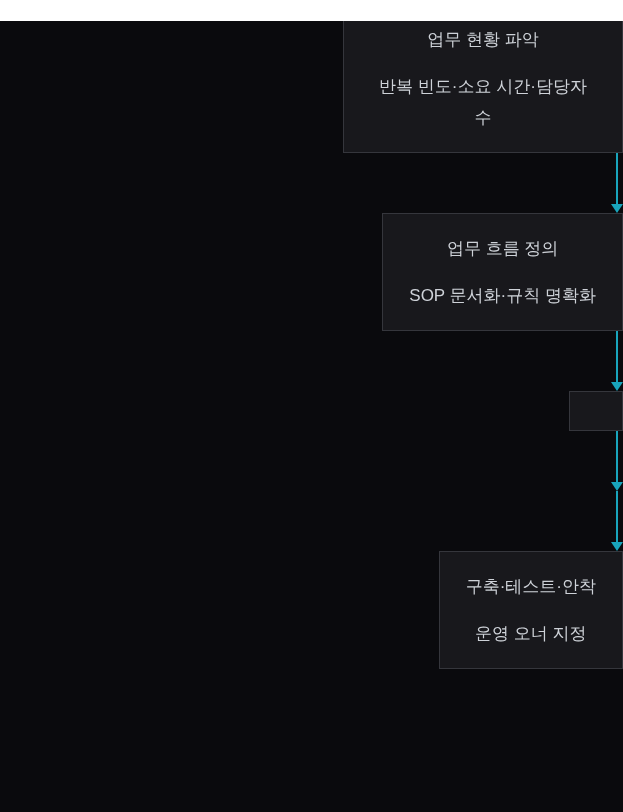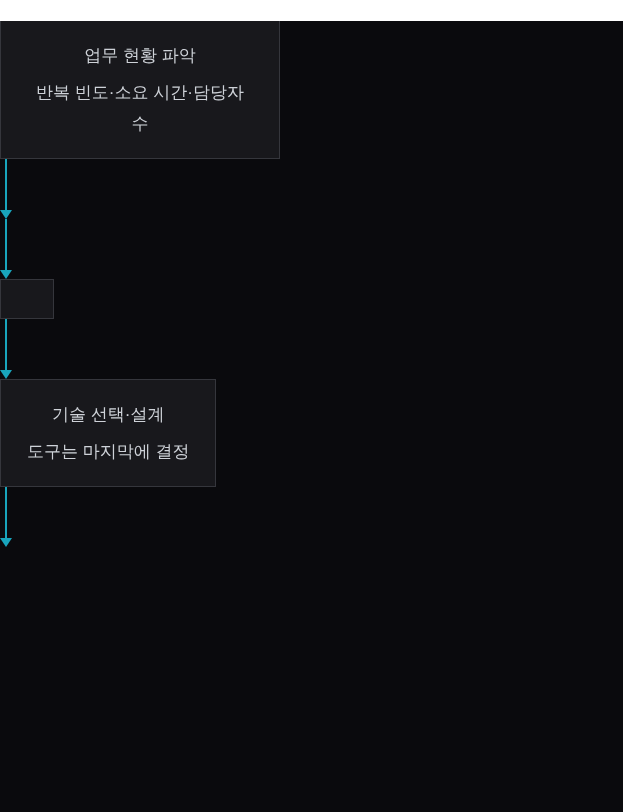--- a/index.html
+++ b/index.html
@@ -17,43 +17,43 @@
   .top-bar {
     position: absolute;
     top: 0; left: 0;
     width: 100%;
     height: 21px;
     background: var(--top-bar, #ffffff);
     z-index: 5;
   }
   .flow-column {
     position: absolute;
-    top: 20px;
+    top: 4px;
     left: 0;
     width: 100%;
     display: flex;
     flex-direction: column;
-    align-items: flex-start;
+    align-items: flex-end;
   }
   .flow-box {
     box-sizing: border-box;
     max-width: 280px;
     background: var(--box-bg, #18181c);
     border: 1px solid var(--box-border, #35363c);
     padding: 19px 26px;
     text-align: center;
     color: var(--text, #ced2d8);
     font-size: 17px;
     line-height: 31px;
   }
   .flow-title {
     white-space: nowrap;
   }
   .flow-desc {
-    margin-top: 6px;
+    margin-top: 16px;
   }
   .flow-arrow {
     height: 60px;
     display: flex;
     flex-direction: column;
     align-items: center;
   }
   .arrow-stem {
     width: 2px;
     flex: 1;
@@ -77,38 +77,42 @@
   <div class="flow-box">
     <div class="flow-title">업무 현황 파악</div>
     <div class="flow-desc">반복 빈도·소요 시간·담당자 수</div>
   </div>
 
   <div class="flow-arrow">
     <div class="arrow-stem"></div>
     <div class="arrow-head"></div>
   </div>
 
+  <div class="flow-box">
+    <div class="flow-title">업무 흐름 정의</div>
+    <div class="flow-desc">SOP 문서화·규칙 명확화</div>
+  </div>
 
   <div class="flow-arrow">
     <div class="arrow-stem"></div>
     <div class="arrow-head"></div>
   </div>
 
   <div class="flow-box">
   </div>
 
   <div class="flow-arrow">
     <div class="arrow-stem"></div>
     <div class="arrow-head"></div>
   </div>
 
-  <div class="flow-box">
-    <div class="flow-title">기술 선택·설계</div>
-    <div class="flow-desc">도구는 마지막에 결정</div>
-  </div>
 
   <div class="flow-arrow">
     <div class="arrow-stem"></div>
     <div class="arrow-head"></div>
   </div>
 
+  <div class="flow-box">
+    <div class="flow-title">구축·테스트·안착</div>
+    <div class="flow-desc">운영 오너 지정</div>
+  </div>
 
 </div>
 
 </body></html>

